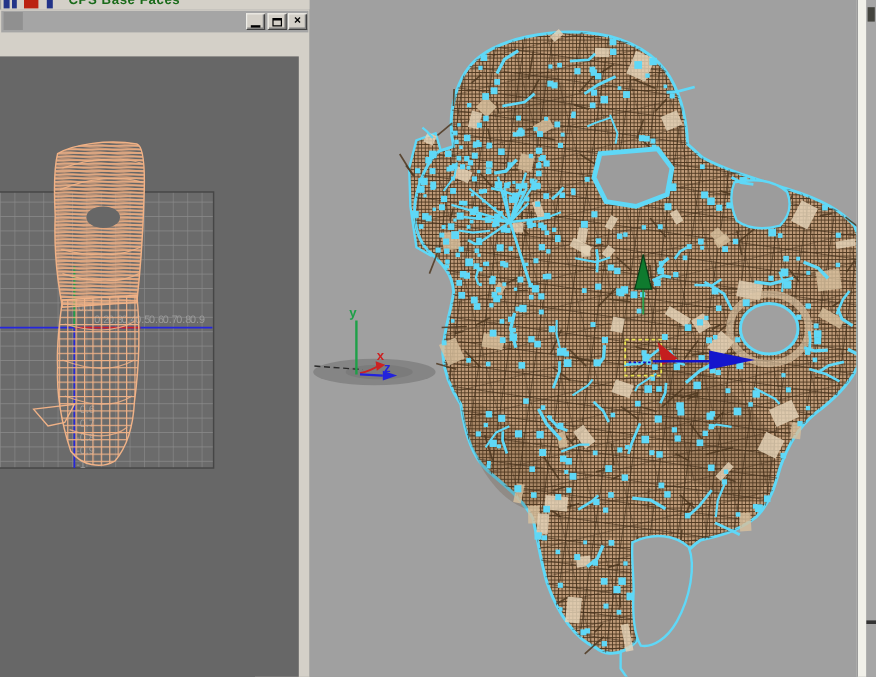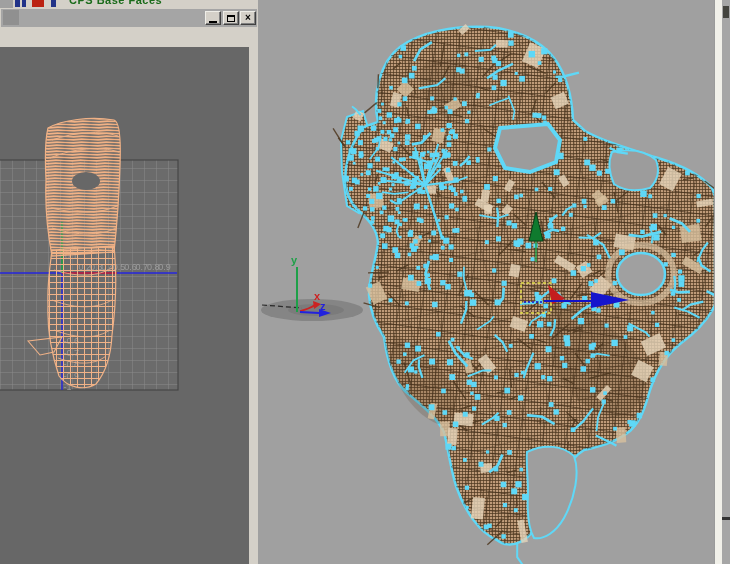--- a/index.html
+++ b/index.html
@@ -1,21 +1,21 @@
 <!DOCTYPE html>
 <html><head>
 <meta charset="utf-8">
 <style>
   html,body{margin:0;padding:0;}
   body{width:730px;height:564px;position:relative;overflow:hidden;
        font-family:"Liberation Sans",sans-serif;background:#a0a0a0;}
   .abs{position:absolute;}
 
   
-  #topstrip{left:13px;top:0;width:259px;height:8px;background:#d4d0c8;overflow:hidden;}
+  #topstrip{left:1px;top:0;width:259px;height:8px;background:#d4d0c8;overflow:hidden;}
   #topstrip .ttl{position:absolute;left:56px;top:-6px;font-size:11px;font-weight:bold;
                  color:#1a6b1a;white-space:nowrap;letter-spacing:.5px;}
   .tico{position:absolute;top:0;height:7px;}
 
   
   #lwin{left:0;top:8px;width:259px;height:556px;background:#d4d0c8;
         border-right:1px solid #8a8a8a;box-sizing:border-box;}
   #ltitle{left:1px;top:1px;width:256px;height:18px;background:#a5a5a5;}
   #ltitle .wico{position:absolute;left:2px;top:1px;width:16px;height:15px;background:#909090;}
   .wbtn{position:absolute;top:2px;width:16px;height:14px;background:#d4d0c8;

